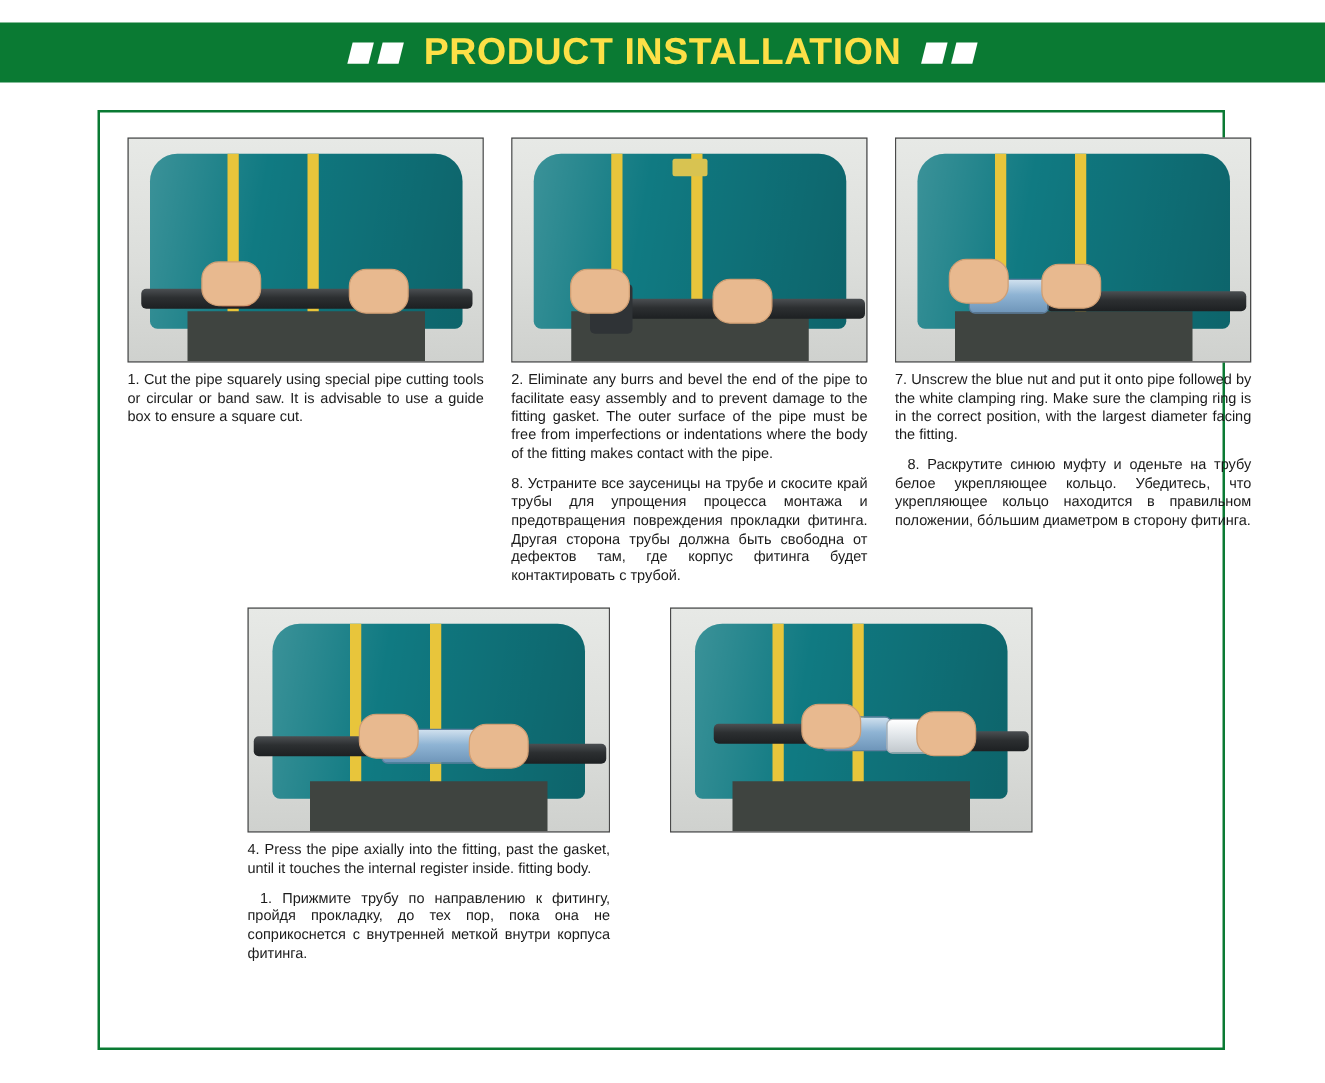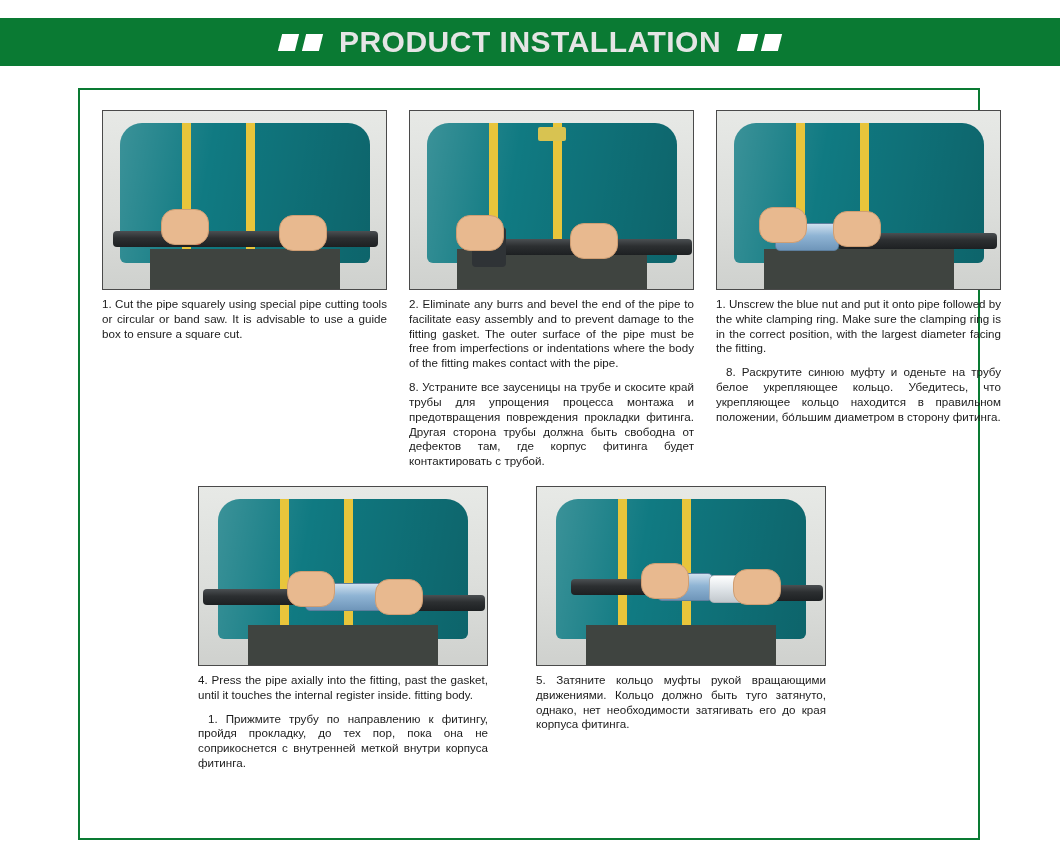--- a/index.html
+++ b/index.html
@@ -26,21 +26,21 @@
     left: 0;
     top: 18px;
     width: 1060px;
     height: 48px;
     background: #0a7a33;
     display: flex;
     align-items: center;
     justify-content: center;
   }
   .banner-title {
-    color: #e5e5e5;
+    color: #fde047;
     font-size: 30px;
     font-weight: bold;
     letter-spacing: 0.5px;
     font-family: "Liberation Sans", sans-serif;
     white-space: nowrap;
   }
   .diamonds {
     display: flex;
     gap: 7px;
     align-items: center;
@@ -267,21 +267,21 @@
             <div class="zip z1"></div>
             <div class="zip z2"></div>
           </div>
           <div class="pants"></div>
           <div class="pipe" style="left:120px; top:122px; width:160px;"></div>
           <div class="fitting" style="left:58px; top:112px; width:62px;"></div>
           <div class="hand" style="left:42px; top:96px;"></div>
           <div class="hand" style="left:116px; top:100px;"></div>
         </div>
         <div class="caption">
-          <p>1. Unscrew the blue nut and put it onto pipe followed by the white clamping ring. Make sure the clamping ring is in the correct position, with the largest diameter facing the fitting.</p>
+          <p>7. Unscrew the blue nut and put it onto pipe followed by the white clamping ring. Make sure the clamping ring is in the correct position, with the largest diameter facing the fitting.</p>
           <p class="ind">8. Раскрутите синюю муфту и оденьте на трубу белое укрепляющее кольцо. Убедитесь, что укрепляющее кольцо находится в правильном положении, бо́льшим диаметром в сторону фитинга.</p>
         </div>
       </div>
 
     </div>
 
     <div class="row row-bottom">
 
       <div class="step step-bottom">
         <div class="photo photo-bottom">
@@ -314,20 +314,19 @@
           </div>
           <div class="pants"></div>
           <div class="pipe" style="left:34px; top:92px; width:94px;"></div>
           <div class="pipe" style="left:206px; top:98px; width:80px;"></div>
           <div class="fitting" style="left:120px; top:86px; width:54px;"></div>
           <div class="fitting white" style="left:172px; top:88px; width:38px;"></div>
           <div class="hand" style="left:104px; top:76px;"></div>
           <div class="hand" style="left:196px; top:82px;"></div>
         </div>
         <div class="caption">
-          <p>5. Затяните кольцо муфты рукой вращающими движениями. Кольцо  должно  быть  туго  затянуто,  однако,  нет необходимости  затягивать его до края корпуса фитинга.</p>
         </div>
       </div>
 
     </div>
 
   </div>
 </div>
 
 </body></html>

